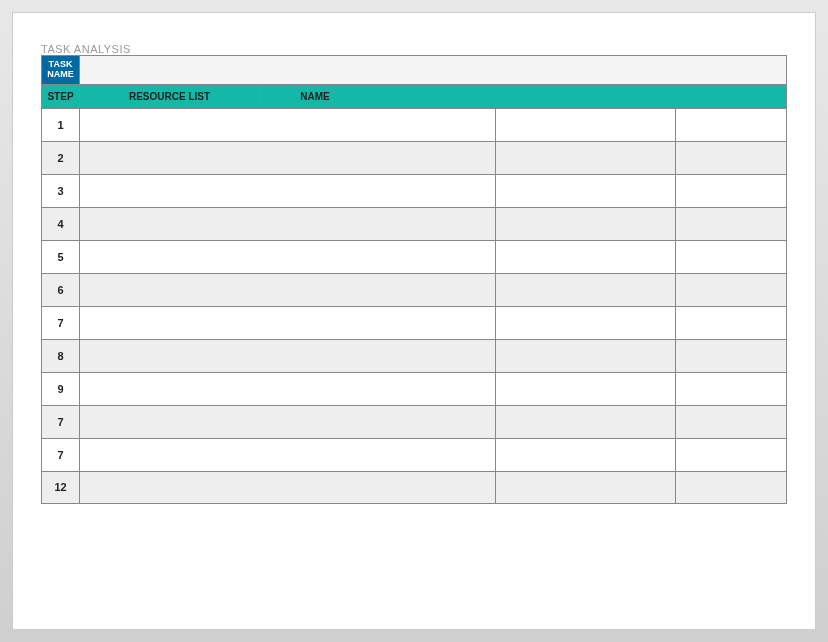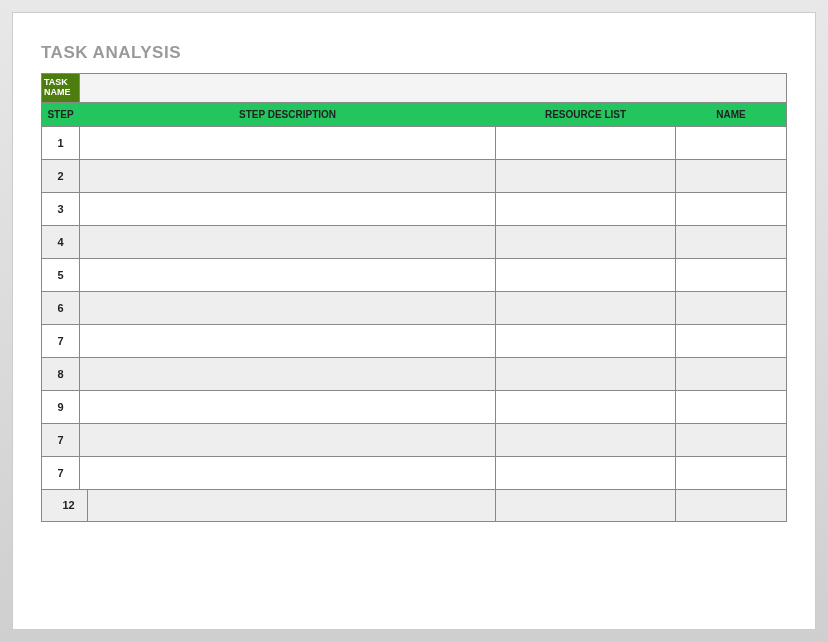--- a/index.html
+++ b/index.html
@@ -13,71 +13,72 @@
     overflow: hidden;
   }
   .page {
     background: #ffffff;
     width: 100%;
     height: 100%;
     border: 1px solid #cccccc;
     padding: 30px 28px;
   }
   .title {
-    font-size: 17px;
-    font-weight: bold;
+    font-size: 11px;
+    font-weight: normal;
     color: #9a9a9a;
     letter-spacing: 0.5px;
-    margin-bottom: 10px;
+    margin-bottom: 0;
   }
   .task-header-row {
     display: flex;
     border: 1px solid #888;
     border-bottom: none;
   }
   .task-name-cell {
-    background: #4d7c0f;
+    background: #0369a1;
     color: #ffffff;
     font-size: 9px;
     font-weight: bold;
+    text-align: center;
     line-height: 1.1;
     padding: 4px 2px;
     width: 38px;
     border-right: 1px solid #888;
   }
   .task-name-value {
     flex: 1;
     background: #f4f4f4;
   }
   .col-header-row {
     display: flex;
     border: 1px solid #888;
     border-bottom: none;
-    background: #22c55e;
+    background: #14b8a6;
   }
   .col-header {
     font-size: 10px;
     font-weight: bold;
     color: #222;
     text-align: center;
     padding: 6px 2px;
     border-right: 1px solid #888;
   }
   .col-step { width: 38px; }
   .col-desc { flex: 1; }
   .col-res  { width: 180px; }
   .col-time { width: 110px; border-right: none; }
   .data-rows { }
   .data-row {
     display: flex;
     border: 1px solid #888;
     border-bottom: none;
     height: 33px;
   }
-  .data-row:last-child { border-bottom: 1px solid #888; padding-left: 8px; }
+  .data-row:last-child { border-bottom: 1px solid #888; }
   .data-row:nth-child(odd)  { background: #ffffff; }
   .data-row:nth-child(even) { background: #eeeeee; }
   .data-cell {
     border-right: 1px solid #888;
     font-size: 11px;
     display: flex;
     align-items: center;
     justify-content: center;
   }
   .cell-step { width: 38px; font-weight: bold; color: #222; }
@@ -91,21 +92,20 @@
 <div class="page">
   <div class="title">TASK ANALYSIS</div>
 
   <div class="task-header-row">
     <div class="task-name-cell">TASK<br>NAME</div>
     <div class="task-name-value"></div>
   </div>
 
   <div class="col-header-row">
     <div class="col-header col-step">STEP</div>
-    <div class="col-header col-desc">STEP DESCRIPTION</div>
     <div class="col-header col-res">RESOURCE LIST</div>
     <div class="col-header col-time">NAME</div>
   </div>
 
   <div class="data-rows" id="data-rows">
       <div class="data-row">
         <div class="data-cell cell-step">1</div>
         <div class="data-cell cell-desc"></div>
         <div class="data-cell cell-res"></div>
         <div class="data-cell cell-time"></div>

